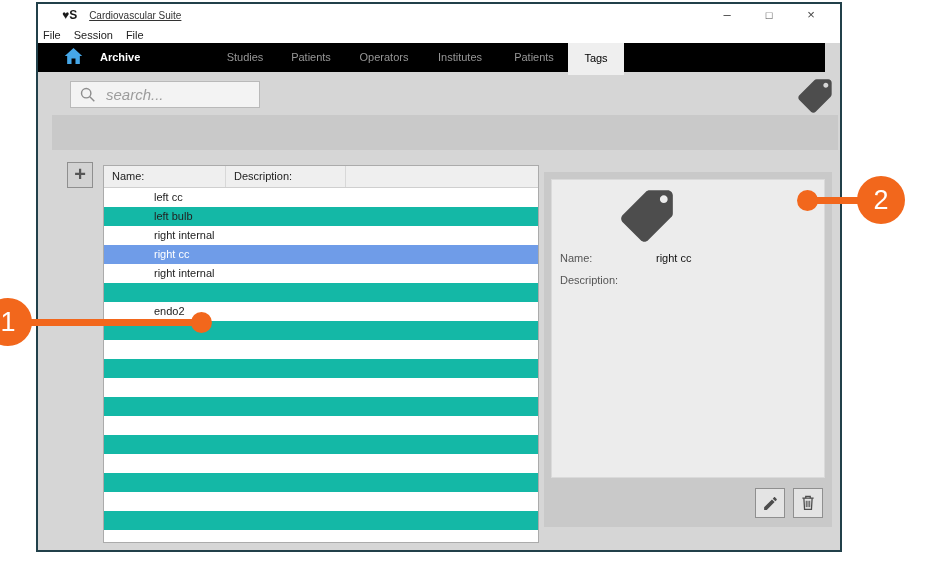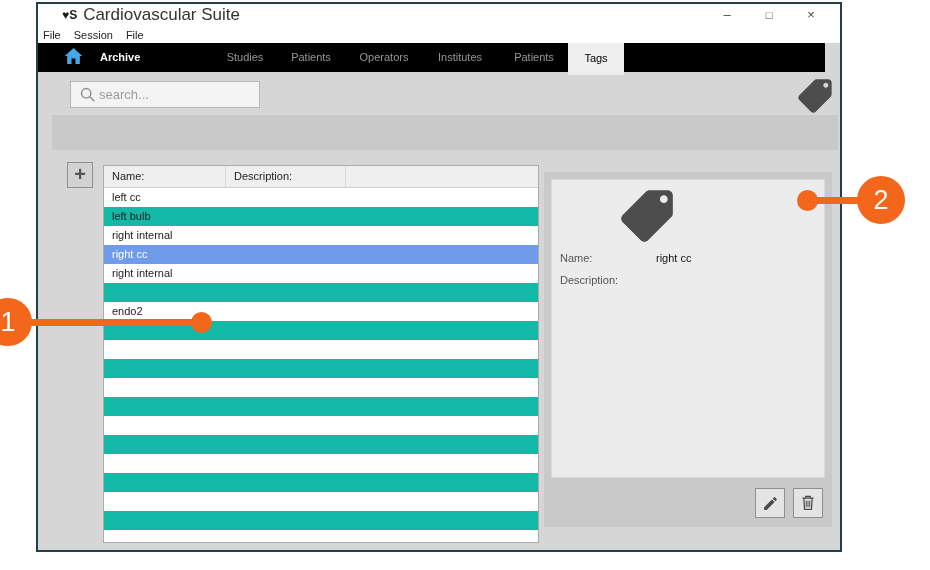--- a/index.html
+++ b/index.html
@@ -9,21 +9,21 @@
   
   .window{position:absolute;left:36px;top:2px;width:806px;height:550px;background:#d6d6d6;
           border:2px solid #21404a;box-sizing:border-box;}
   .win-inner{position:relative;width:100%;height:100%;overflow:hidden;}
 
   .titlebar{position:absolute;left:0;top:0;right:0;height:22px;background:#ffffff;
             display:flex;align-items:center;}
   .logo{margin-left:24px;display:flex;align-items:center;color:#1a1a1a;}
   .logo-heart{font-size:12px;line-height:1;}
   .logo-letter{font-size:12px;font-weight:bold;line-height:1;}
-  .title-text{margin-left:6px;font-size:17px;color:#333;}
+  .title-text{margin-left:12px;font-size:10px;color:#333;text-decoration:underline;}
   .win-controls{margin-left:auto;display:flex;align-items:center;margin-right:8px;}
   .ctrl{width:42px;text-align:center;font-size:13px;color:#444;line-height:22px;cursor:default;}
   .ctrl-max{font-size:11px;}
 
   .menubar{position:absolute;left:0;top:22px;right:0;height:17px;background:#ffffff;
            display:flex;align-items:center;padding-left:5px;font-size:11px;color:#222;}
   .menu-item{margin-right:13px;}
 
   .navbar{position:absolute;left:0;top:39px;right:15px;height:29px;background:#000000;}
   .home-tile{position:absolute;left:23px;top:2px;width:25px;height:25px;
@@ -33,22 +33,22 @@
   .nav-tab{position:absolute;top:0;height:29px;line-height:29px;color:#979797;font-size:11px;
            transform:translateX(-50%);white-space:nowrap;}
   .tab-studies{left:207px}.tab-patients{left:273px}.tab-operators{left:346px}
   .tab-institutes{left:422px}.tab-protocols{left:496px}
   .tab-tags{position:absolute;left:530px;top:0;width:56px;height:32px;background:#efefef;
             color:#000;font-size:11px;text-align:center;line-height:30px;}
 
   .search-box{position:absolute;left:32px;top:77px;width:190px;height:27px;background:#f3f3f3;
               border:1px solid #b9b9b9;box-sizing:border-box;display:flex;align-items:center;}
   .search-box svg{margin-left:8px;flex:none;}
-  .search-input{border:none;background:transparent;outline:none;font-size:13px;color:#444;
-                width:140px;font-family:"Liberation Sans",sans-serif;}
+  .search-input{border:none;background:transparent;outline:none;font-size:15px;color:#444;
+                margin-left:7px;width:140px;font-family:"Liberation Sans",sans-serif;font-style:italic;}
   .search-input::placeholder{color:#9c9c9c;}
 
   .tag-icon-top{position:absolute;left:757px;top:72px;width:40px;height:40px;}
 
   .toolbar-strip{position:absolute;left:14px;top:111px;width:786px;height:35px;background:#c9c9c9;}
 
   .add-button{position:absolute;left:29px;top:158px;width:26px;height:26px;background:#d2d2d2;
               border:1px solid #8f8f8f;box-sizing:border-box;display:flex;align-items:center;
               justify-content:center;font-size:20px;color:#555;font-weight:bold;line-height:1;
               padding-bottom:2px;cursor:default;}
@@ -56,21 +56,21 @@
   
   .table{position:absolute;left:65px;top:161px;width:436px;height:378px;background:#ffffff;
          border:1px solid #ababab;box-sizing:border-box;overflow:hidden;}
   .thead{display:flex;height:21px;background:#efefef;border-bottom:1px solid #cfcfcf;
          font-size:11px;color:#222;}
   .th{line-height:21px;padding-left:8px;box-sizing:border-box;border-right:1px solid #d8d8d8;}
   .th-name{width:122px;}.th-desc{width:120px;}.th-rest{flex:1;border-right:none;}
   .trow{display:flex;height:19px;font-size:11px;color:#222;}
   .trow.alt{background:#14b8a6;}
   .trow.selected{background:#6f9ce8;color:#ffffff;}
-  .td{line-height:19px;padding-left:8px;box-sizing:border-box;overflow:hidden;white-space:nowrap;}
+  .td{line-height:19px;padding-left:20px;box-sizing:border-box;overflow:hidden;white-space:nowrap;margin-left:30px;}
   .td-name{width:122px;}.td-desc{width:120px;}.td-rest{flex:1;}
 
   
   .panel-container{position:absolute;left:506px;top:168px;width:288px;height:355px;background:#c9c9c9;}
   .panel{position:absolute;left:7px;top:7px;width:274px;height:299px;background:#ececec;
          border:1px solid #dadada;box-sizing:border-box;}
   .tag-icon-big{position:absolute;left:64px;top:5px;width:62px;height:62px;}
   .detail-label{position:absolute;font-size:11px;color:#555;}
   .detail-value{position:absolute;font-size:11px;color:#111;}
   .lbl-name{left:8px;top:72px;}

